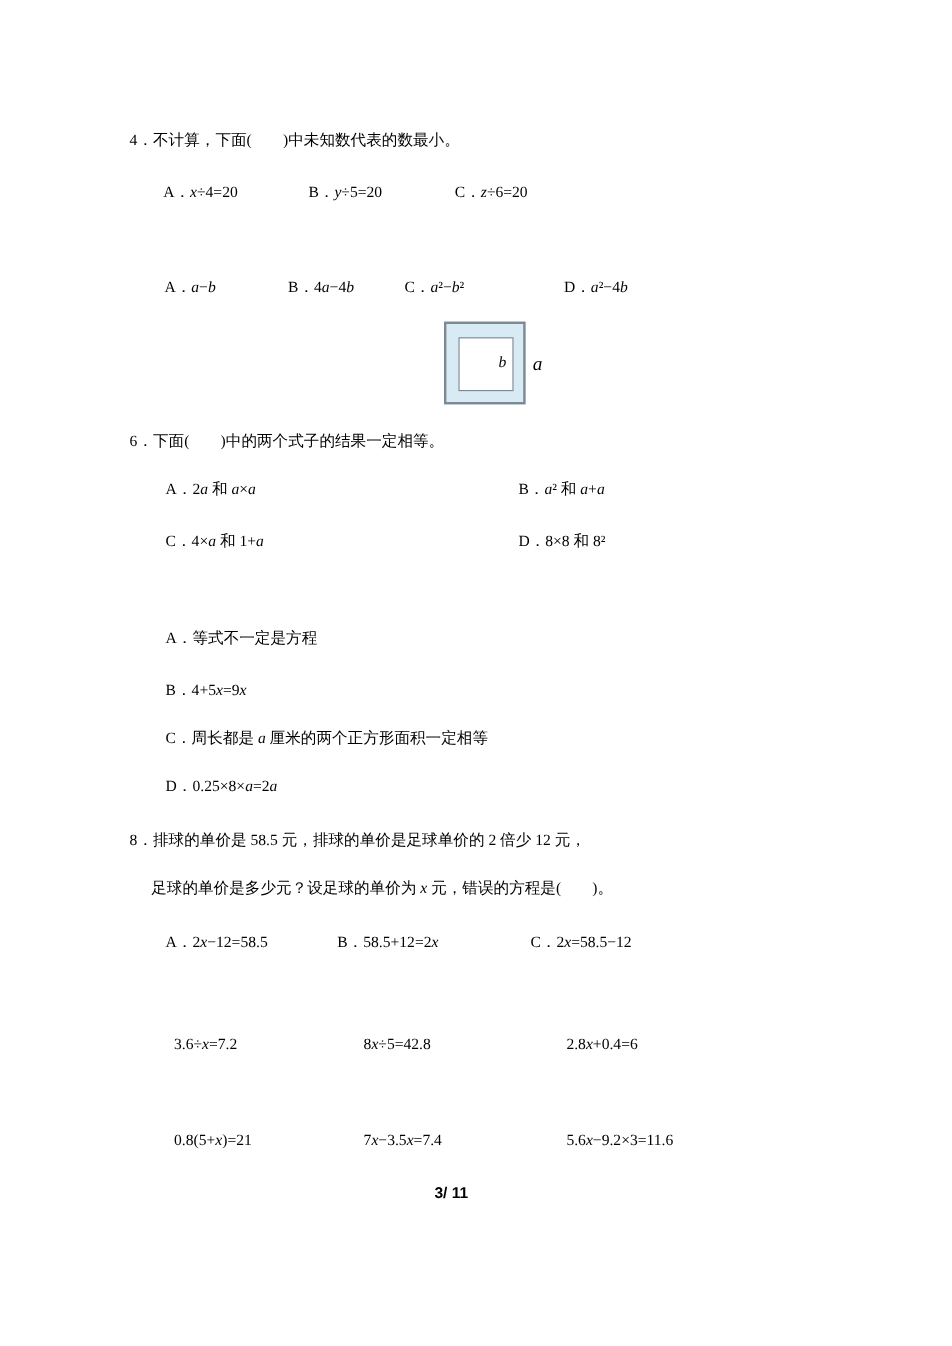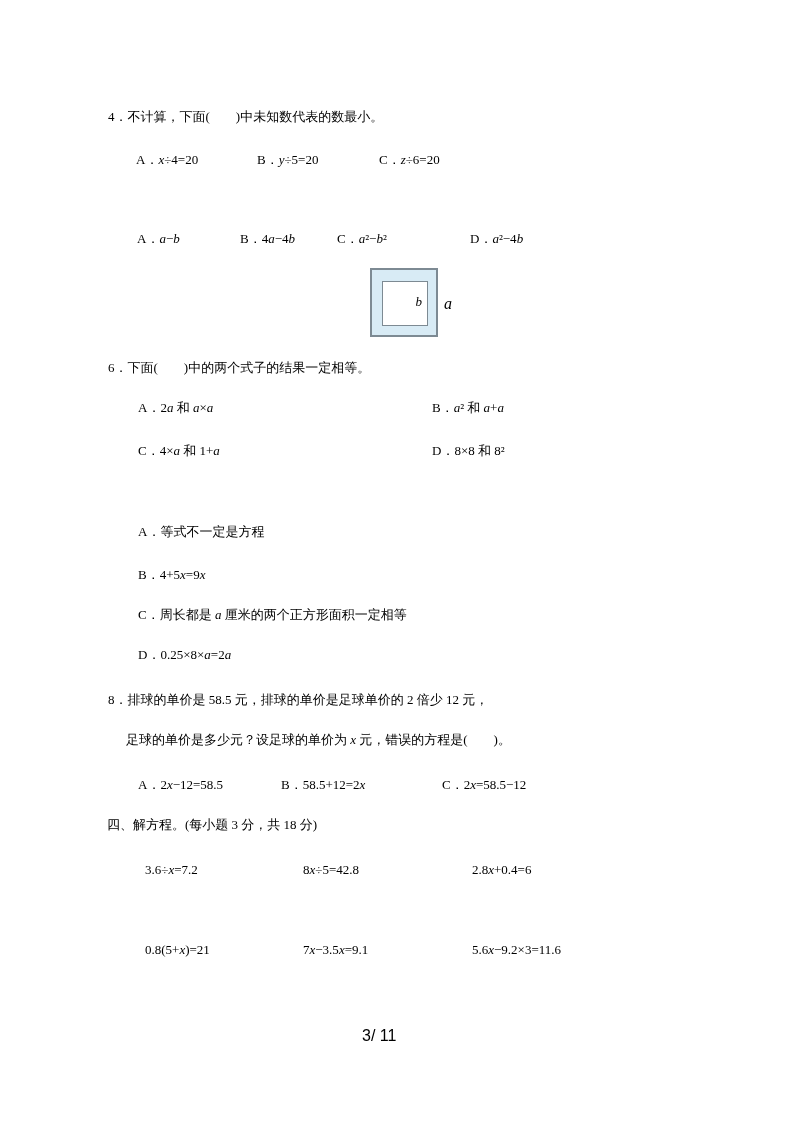--- a/index.html
+++ b/index.html
@@ -32,23 +32,23 @@
   }
   .label-b {
     position: absolute; right: 5px; top: 13px;
     font-size: 13px; line-height: 14px; font-style: italic;
   }
   .label-a {
     position: absolute; left: 74px; top: 27px;
     font-size: 16px; line-height: 17px; font-style: italic;
   }
   .footer {
-    position: absolute; left: 362px; top: 1028px;
+    position: absolute; left: 362px; top: 986px;
     font-family: "Liberation Sans", "DejaVu Sans", sans-serif;
-    font-size: 16px; font-weight: normal; line-height: 15px;
+    font-size: 13px; font-weight: bold; line-height: 15px;
   }
 </style>
 </head>
 <body>
 
 <div class="page">
 
   <div class="line" style="top:105px;left:108px"><span>4．不计算，下面(&nbsp;&nbsp;&nbsp;&nbsp;&nbsp;&nbsp;&nbsp;&nbsp;)中未知数代表的数最小。</span></div>
   <div class="line" style="top:148px;left:136px"><span>A．</span><span class="it">x</span><span>÷4=20</span></div>
   <div class="line" style="top:148px;left:257px"><span>B．</span><span class="it">y</span><span>÷5=20</span></div>
@@ -78,23 +78,22 @@
   <div class="line" style="top:563px;left:138px"><span>B．4+5</span><span class="it">x</span><span>=9</span><span class="it">x</span></div>
   <div class="line" style="top:603px;left:138px"><span>C．周长都是 </span><span class="it">a</span><span> 厘米的两个正方形面积一定相等</span></div>
   <div class="line" style="top:643px;left:138px"><span>D．0.25×8×</span><span class="it">a</span><span>=2</span><span class="it">a</span></div>
 
   <div class="line" style="top:688px;left:108px"><span>8．排球的单价是 58.5 元，排球的单价是足球单价的 2 倍少 12 元，</span></div>
   <div class="line" style="top:728px;left:126px"><span>足球的单价是多少元？设足球的单价为 </span><span class="it">x</span><span> 元，错误的方程是(&nbsp;&nbsp;&nbsp;&nbsp;&nbsp;&nbsp;&nbsp;&nbsp;)。</span></div>
   <div class="line" style="top:773px;left:138px"><span>A．2</span><span class="it">x</span><span>−12=58.5</span></div>
   <div class="line" style="top:773px;left:281px"><span>B．58.5+12=2</span><span class="it">x</span></div>
   <div class="line" style="top:773px;left:442px"><span>C．2</span><span class="it">x</span><span>=58.5−12</span></div>
 
-  <div class="line" style="top:813px;left:107px"><span>四、解方程。(每小题 3 分，共 18 分)</span></div>
   <div class="line" style="top:858px;left:145px"><span>3.6÷</span><span class="it">x</span><span>=7.2</span></div>
   <div class="line" style="top:858px;left:303px"><span>8</span><span class="it">x</span><span>÷5=42.8</span></div>
   <div class="line" style="top:858px;left:472px"><span>2.8</span><span class="it">x</span><span>+0.4=6</span></div>
   <div class="line" style="top:938px;left:145px"><span>0.8(5+</span><span class="it">x</span><span>)=21</span></div>
-  <div class="line" style="top:938px;left:303px"><span>7</span><span class="it">x</span><span>−3.5</span><span class="it">x</span><span>=9.1</span></div>
+  <div class="line" style="top:938px;left:303px"><span>7</span><span class="it">x</span><span>−3.5</span><span class="it">x</span><span>=7.4</span></div>
   <div class="line" style="top:938px;left:472px"><span>5.6</span><span class="it">x</span><span>−9.2×3=11.6</span></div>
 
   <div class="footer">3/ 11</div>
 
 </div>
 
 </body></html>

